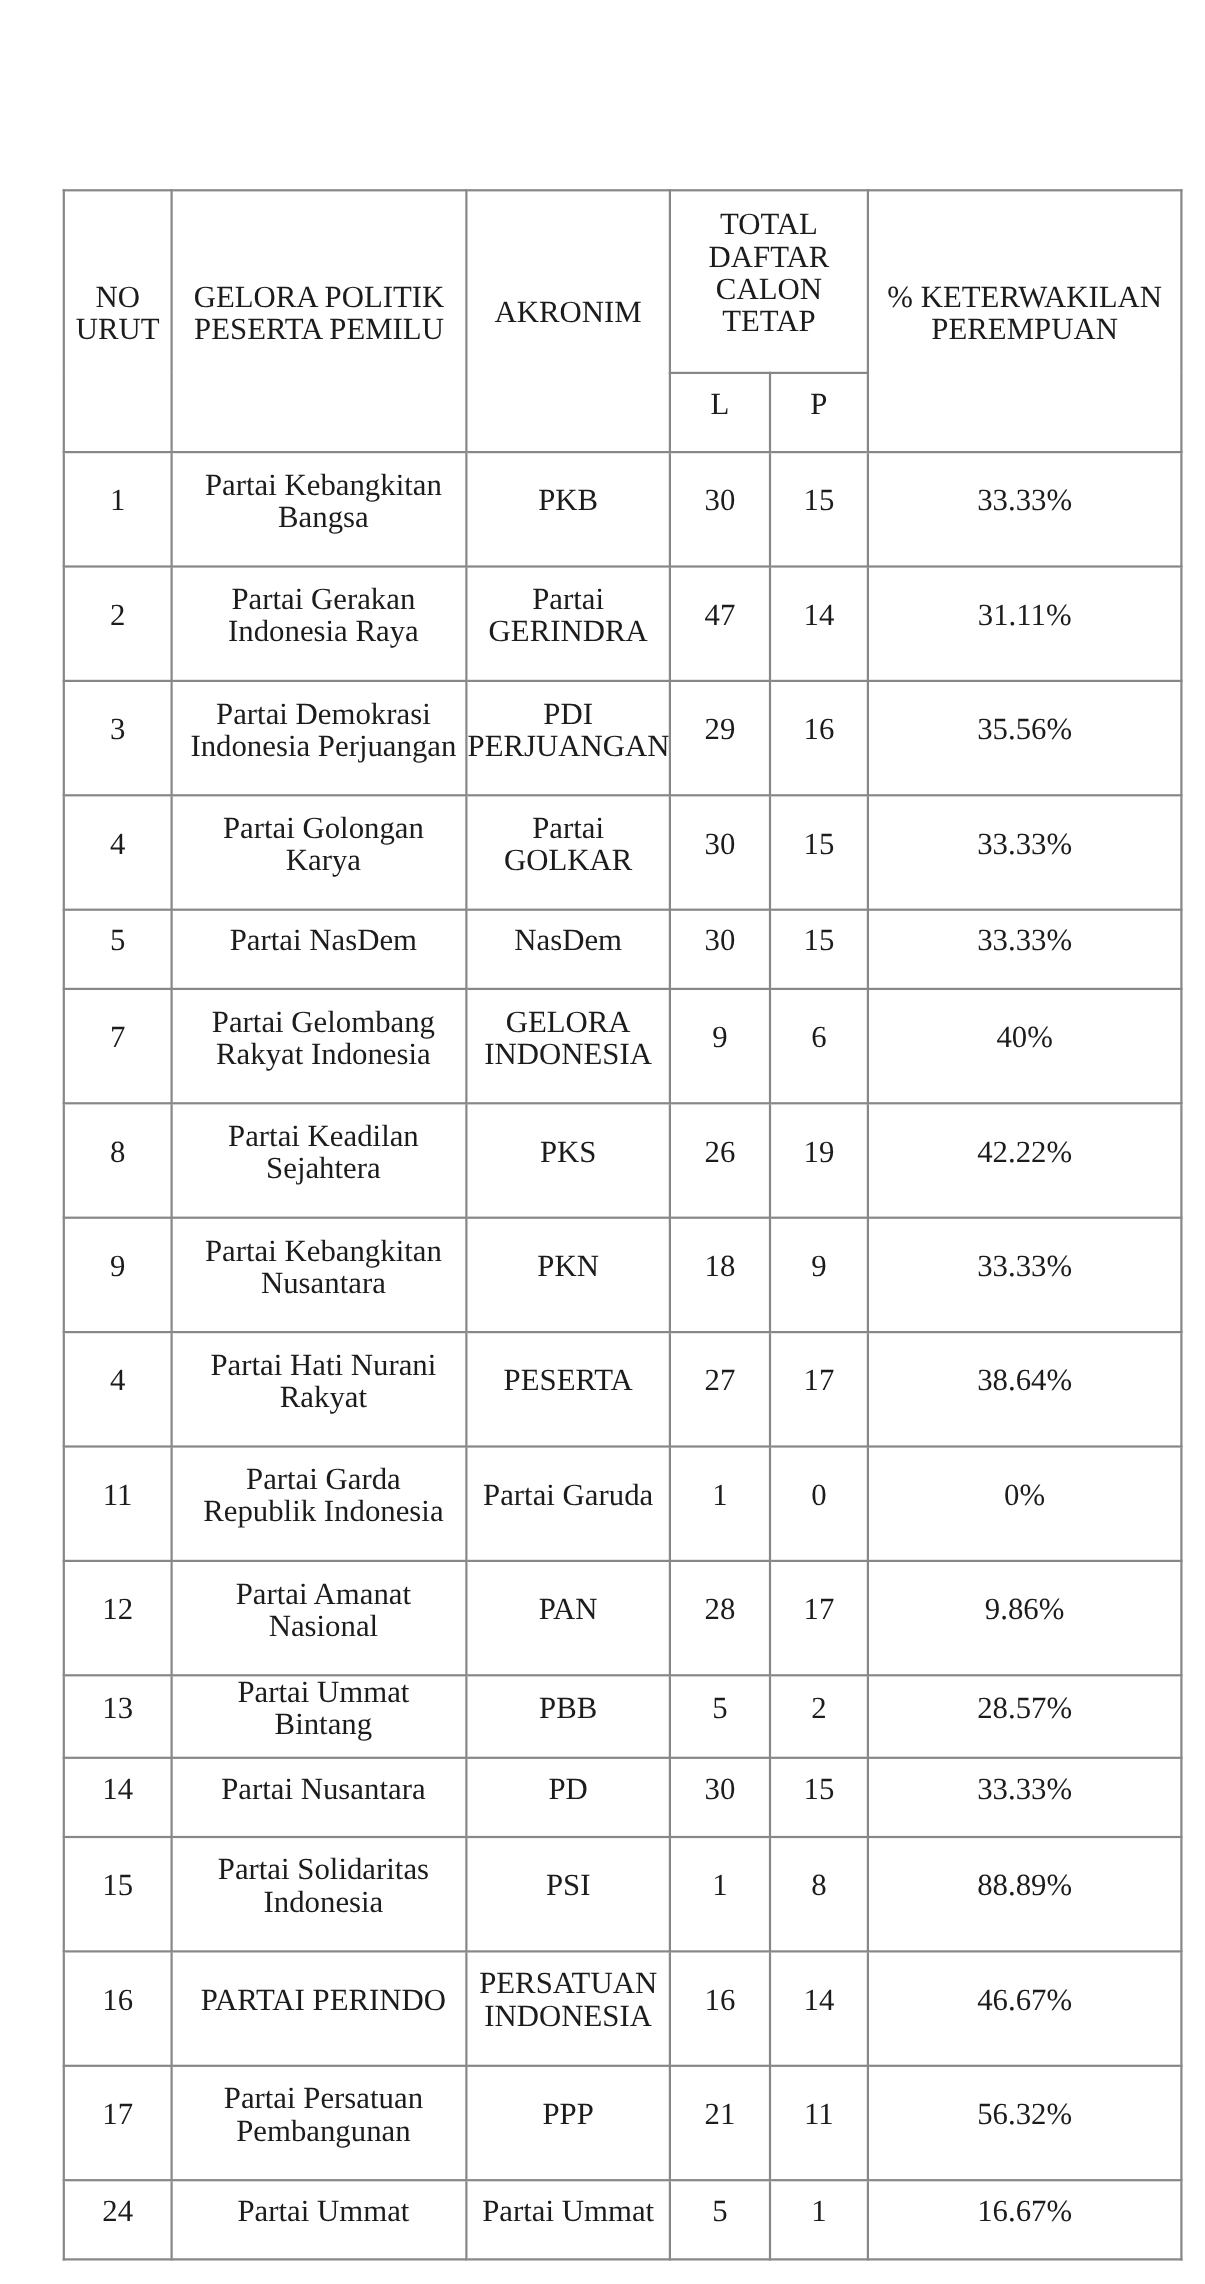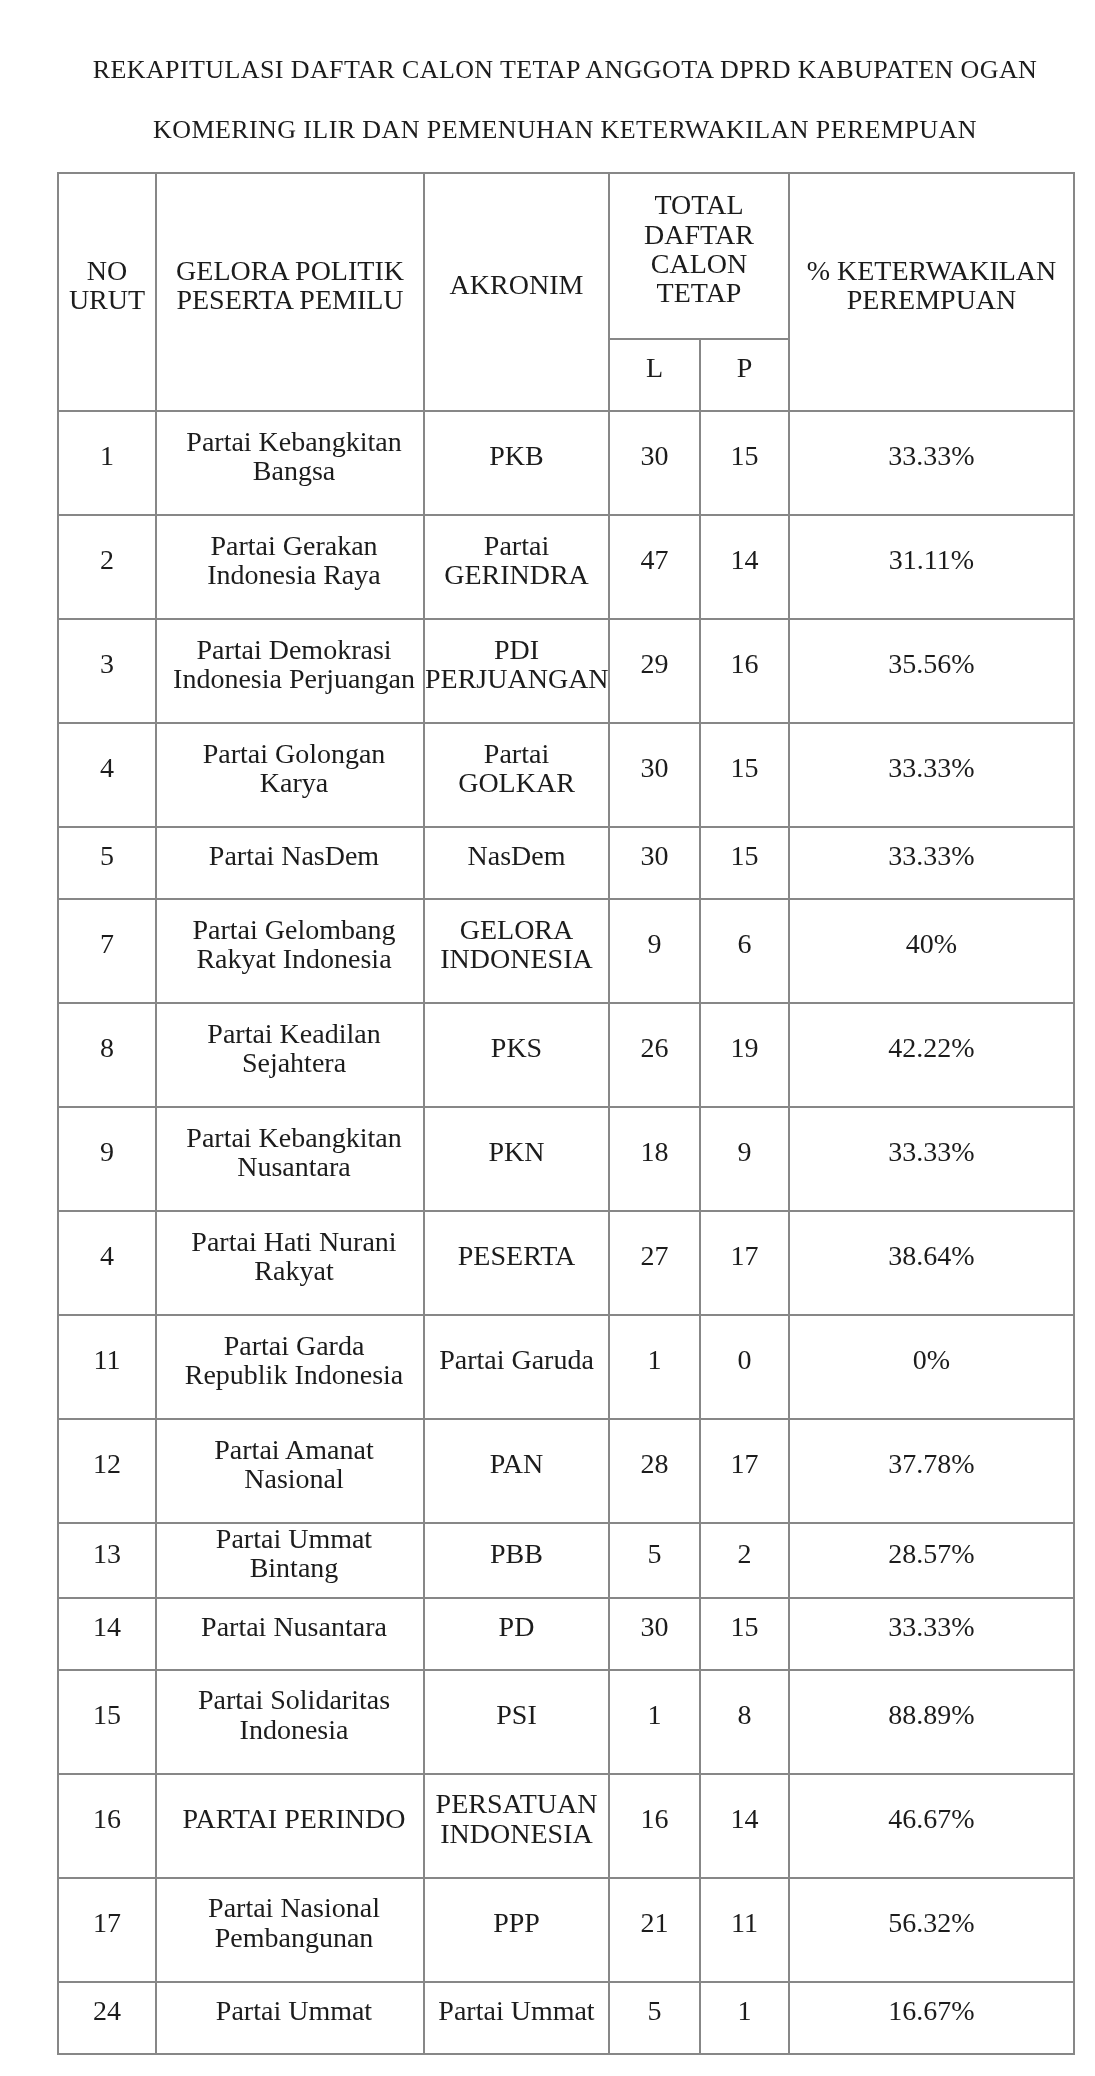--- a/index.html
+++ b/index.html
@@ -49,24 +49,20 @@
   }
   tr.hrow1  { height: 166px; }
   tr.hrow2  { height: 72px;  }
   tr.tall   { height: 104px; }
   tr.short  { height: 72px;  }
 </style>
 </head>
 <body>
 
 <div class="page">
-  <div class="title">
-    <div>REKAPITULASI DAFTAR CALON TETAP ANGGOTA DPRD KABUPATEN OGAN</div>
-    <div>KOMERING ILIR DAN PEMENUHAN KETERWAKILAN PEREMPUAN</div>
-  </div>
 
   <table class="rekap">
     <colgroup>
       <col style="width:98px">
       <col style="width:268px">
       <col style="width:185px">
       <col style="width:91px">
       <col style="width:89px">
       <col style="width:285px">
     </colgroup>
@@ -183,21 +179,21 @@
           <td>0</td>
           <td>0%</td>
         </tr>
         <tr class="tall">
           <td>12</td>
           <td class="partai">Partai Amanat
 Nasional</td>
           <td>PAN</td>
           <td>28</td>
           <td>17</td>
-          <td>37.78%</td>
+          <td>9.86%</td>
         </tr>
         <tr class="short">
           <td>13</td>
           <td class="partai">Partai Ummat Bintang</td>
           <td>PBB</td>
           <td>5</td>
           <td>2</td>
           <td>28.57%</td>
         </tr>
         <tr class="short">
@@ -221,21 +217,21 @@
           <td>16</td>
           <td class="partai">PARTAI PERINDO</td>
           <td>PERSATUAN
 INDONESIA</td>
           <td>16</td>
           <td>14</td>
           <td>46.67%</td>
         </tr>
         <tr class="tall">
           <td>17</td>
-          <td class="partai">Partai Nasional
+          <td class="partai">Partai Persatuan
 Pembangunan</td>
           <td>PPP</td>
           <td>21</td>
           <td>11</td>
           <td>56.32%</td>
         </tr>
         <tr class="short">
           <td>24</td>
           <td class="partai">Partai Ummat</td>
           <td>Partai Ummat</td>

